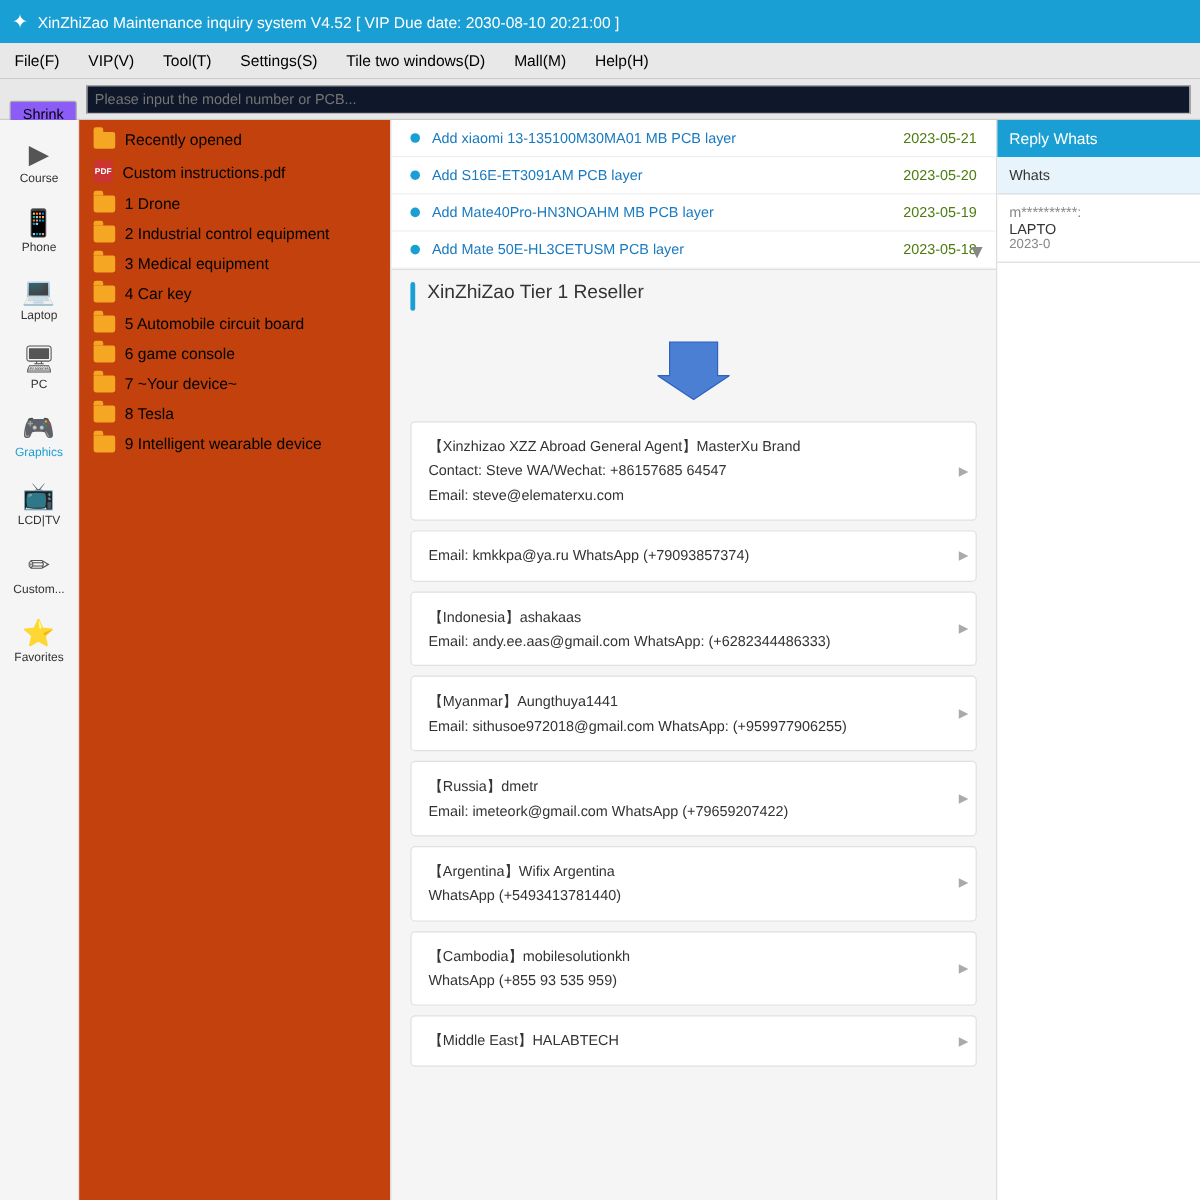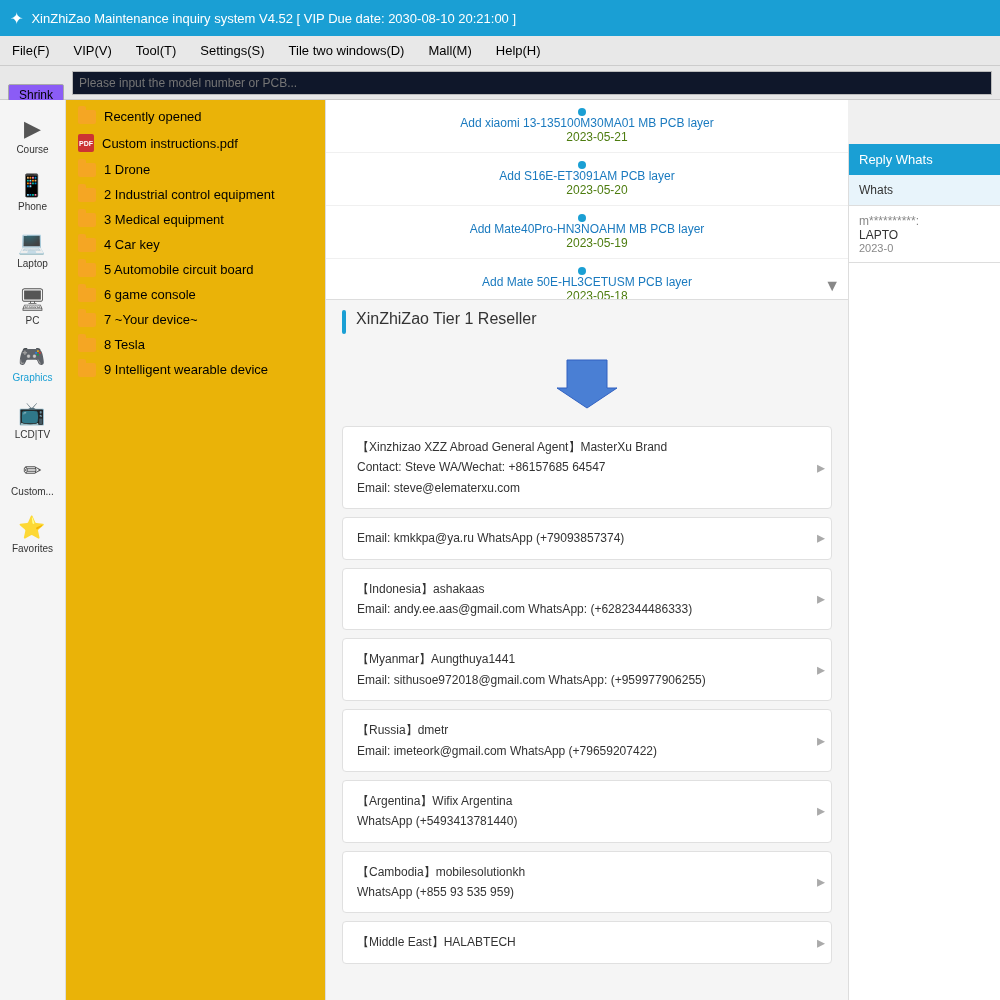--- a/index.html
+++ b/index.html
@@ -101,21 +101,21 @@
       font-size: 10px;
       color: #333;
       text-align: center;
     }
     .sidebar-icon-item.active .icon-shape { color: #1a9fd4; }
     .sidebar-icon-item.active .icon-label { color: #1a9fd4; }
 
     
     #file-tree {
       width: 260px;
-      background: #eab308;
+      background: #c2410c;
       border-right: 1px solid #ddd;
       overflow-y: auto;
       padding: 4px 0;
     }
     .tree-item {
       display: flex;
       align-items: center;
       padding: 5px 12px;
       cursor: pointer;
       font-size: 13px;
@@ -169,21 +169,20 @@
       max-height: 200px;
       overflow-y: auto;
       position: relative;
     }
     .recent-file-row {
       display: flex;
       align-items: center;
       padding: 8px 16px;
       border-bottom: 1px solid #f0f0f0;
       font-size: 12px;
-      flex-direction: column;
     }
     .recent-file-row .bullet {
       width: 8px;
       height: 8px;
       background: #1a9fd4;
       border-radius: 50%;
       margin-right: 10px;
       flex-shrink: 0;
     }
     .recent-file-row .file-link {
@@ -258,27 +257,26 @@
       position: absolute;
       right: 6px;
       top: 50%;
       transform: translateY(-50%);
       color: #aaa;
       font-size: 16px;
     }
 
     
     #right-panel {
-      width: 152px;
+      width: 170px;
       background: white;
       border-left: 1px solid #ddd;
       display: flex;
       flex-direction: column;
       overflow: hidden;
-      margin-top: 44px;
     }
     .right-panel-top {
       background: #1a9fd4;
       color: white;
       padding: 8px 10px;
       font-size: 13px;
       font-weight: 500;
     }
     .right-panel-message {
       padding: 8px 10px;

